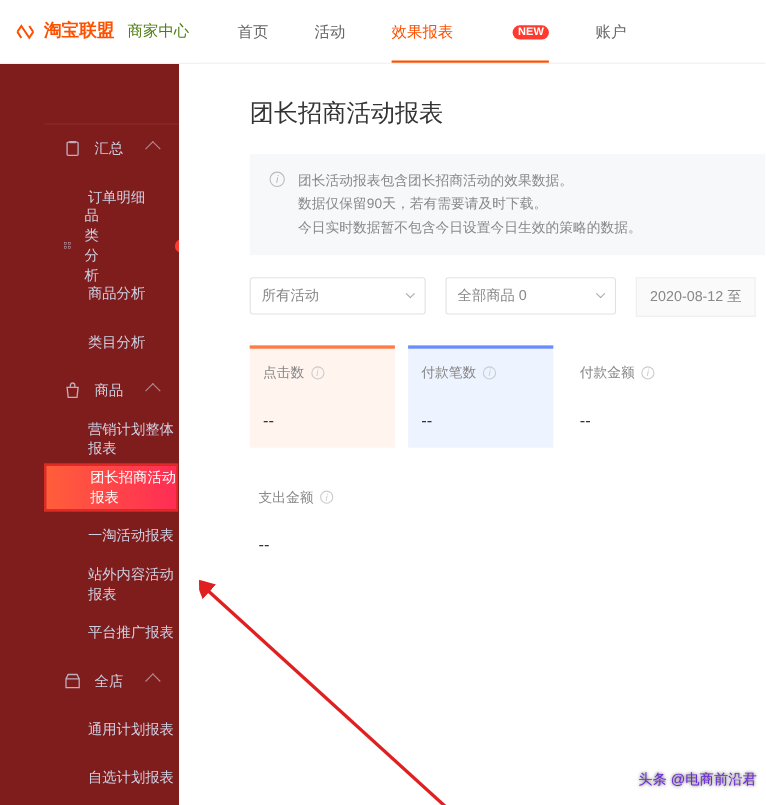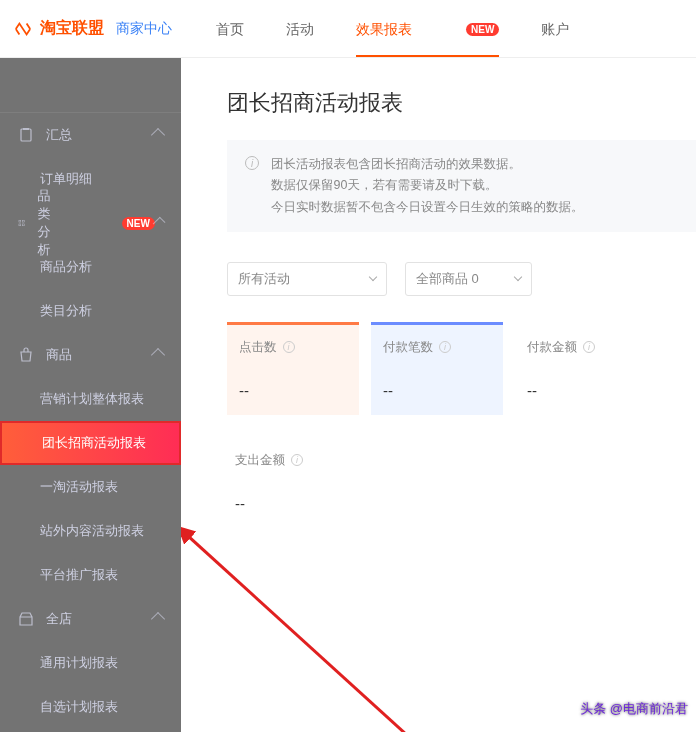--- a/index.html
+++ b/index.html
@@ -3,45 +3,45 @@
 <meta charset="utf-8">
 <style>
   * { margin: 0; padding: 0; box-sizing: border-box; font-family: "PingFang SC", "Microsoft YaHei", sans-serif; }
   body { width: 696px; height: 732px; overflow: hidden; background: #fff; position: relative; }
   
   
   .header { height: 58px; display: flex; align-items: center; padding: 0 12px; border-bottom: 1px solid #eee; }
   .logo-area { display: flex; align-items: center; gap: 6px; }
   .logo-glyph { width: 22px; height: 18px; }
   .logo-text { color: #ff5000; font-weight: 600; font-size: 16px; }
-  .header-sub { color: #3b82f6; font-size: 14px; margin-left: 12px; }
+  .header-sub { color: #4d7c0f; font-size: 14px; margin-left: 12px; }
   .top-nav { display: flex; gap: 42px; margin-left: 44px; }
   .top-nav-item { color: #666; font-size: 14px; cursor: pointer; padding: 18px 0 16px; position: relative; display: flex; align-items: center; gap: 6px; }
   .top-nav-item.active { color: #ff5000; }
   .top-nav-item.active::after { content: ""; position: absolute; left: 0; right: 0; bottom: -2px; height: 2px; background: #ff5000; }
   .badge-new { background: #ff3b30; color: #fff; font-size: 10px; padding: 1px 5px; border-radius: 7px; font-weight: 600; margin-left: 48px; }
 
   
-  .sidebar { position: absolute; top: 58px; left: 0; width: 181px; bottom: 0; background: #737373; color: #cfd1e3; font-size: 13px; overflow-y: auto; }
+  .sidebar { position: absolute; top: 58px; left: 0; width: 162px; bottom: 0; background: #7f1d1d; color: #cfd1e3; font-size: 13px; overflow-y: auto; padding-left: 40px; }
   .sb-spacer { height: 55px; border-bottom: 1px solid rgba(255,255,255,0.08); }
   .sb-group-hdr { height: 44px; display: flex; align-items: center; padding: 0 18px; justify-content: space-between; cursor: pointer; }
   .sb-group-hdr .hdr-left { display: flex; align-items: center; gap: 12px; }
   .sb-group-hdr .hdr-icon { width: 16px; height: 16px; opacity: 0.8; }
   .sb-chevron { width: 10px; height: 10px; border-right: 1.5px solid #cfd1e3; border-bottom: 1.5px solid #cfd1e3; transform: rotate(-135deg); opacity: 0.6; }
   .sb-item { height: 44px; display: flex; align-items: center; padding-left: 40px; cursor: pointer; }
   .sb-item.active { background: linear-gradient(90deg,#ff5e3a,#ff2d55); color: #fff; border: 2px solid #e02a2a; }
 
   
   .content { position: absolute; top: 58px; left: 181px; right: 0; bottom: 0; padding: 30px 0 0 46px; background: #fff; overflow: hidden; }
   .page-title { font-size: 22px; color: #333; margin-bottom: 22px; }
   .notice { background: #f7f8fa; padding: 14px 18px; display: flex; gap: 12px; color: #888; font-size: 12.5px; line-height: 1.7; margin-bottom: 20px; }
   .notice-icon { width: 14px; height: 14px; border: 1px solid #bbb; border-radius: 50%; display: flex; align-items: center; justify-content: center; font-size: 10px; color: #bbb; flex-shrink: 0; margin-top: 2px; font-style: italic; }
   
   .filters { display: flex; gap: 18px; margin-bottom: 26px; }
-  .select-box { height: 34px; border: 1px solid #e2e2e2; border-radius: 3px; display: flex; align-items: center; padding: 0 10px; justify-content: space-between; color: #888; font-size: 13px; background: #fff; cursor: pointer; margin-top: 10px; }
+  .select-box { height: 34px; border: 1px solid #e2e2e2; border-radius: 3px; display: flex; align-items: center; padding: 0 10px; justify-content: space-between; color: #888; font-size: 13px; background: #fff; cursor: pointer; }
   .select-box .caret { width: 6px; height: 6px; border-right: 1px solid #aaa; border-bottom: 1px solid #aaa; transform: rotate(45deg); margin-top: -3px; }
   .date-box { height: 36px; border: 1px solid #eee; background: #fafafa; display: flex; align-items: center; padding: 0 12px; color: #888; font-size: 13px; }
 
   .metrics-row { display: flex; gap: 12px; margin-bottom: 20px; }
   .metric-card { width: 132px; padding: 14px 12px 16px; border-top: 3px solid transparent; }
   .metric-card.orange { background: #fff4ee; border-top-color: #ff7a45; }
   .metric-card.blue { background: #eef4ff; border-top-color: #6b8cff; }
   .metric-card.plain { background: #fff; }
   .metric-label { display: flex; align-items: center; gap: 6px; color: #888; font-size: 12.5px; margin-bottom: 26px; }
   .info-i { width: 12px; height: 12px; border: 1px solid #ccc; border-radius: 50%; display: inline-flex; align-items: center; justify-content: center; font-size: 9px; color: #ccc; font-style: italic; }
@@ -141,23 +141,26 @@
       <div>数据仅保留90天，若有需要请及时下载。</div>
       <div>今日实时数据暂不包含今日设置今日生效的策略的数据。</div>
     </div>
   </div>
 
   <div class="filters">
     <div class="select-box" style="width:160px">
       <span>所有活动</span>
       <span class="caret"></span>
     </div>
-    <div class="select-box" style="width:127px">
+    <div class="select-box" style="width:155px">
       <span>全部商品 0</span>
       <span class="caret"></span>
+    </div>
+    <div class="date-box">
+      <span>2020-08-12 至</span>
     </div>
   </div>
 
   <div class="metrics-row">
     <div class="metric-card orange">
       <div class="metric-label">
           <span>点击数</span>
           <span class="info-i">i</span>
         </div>
       <div class="metric-value">--</div>

